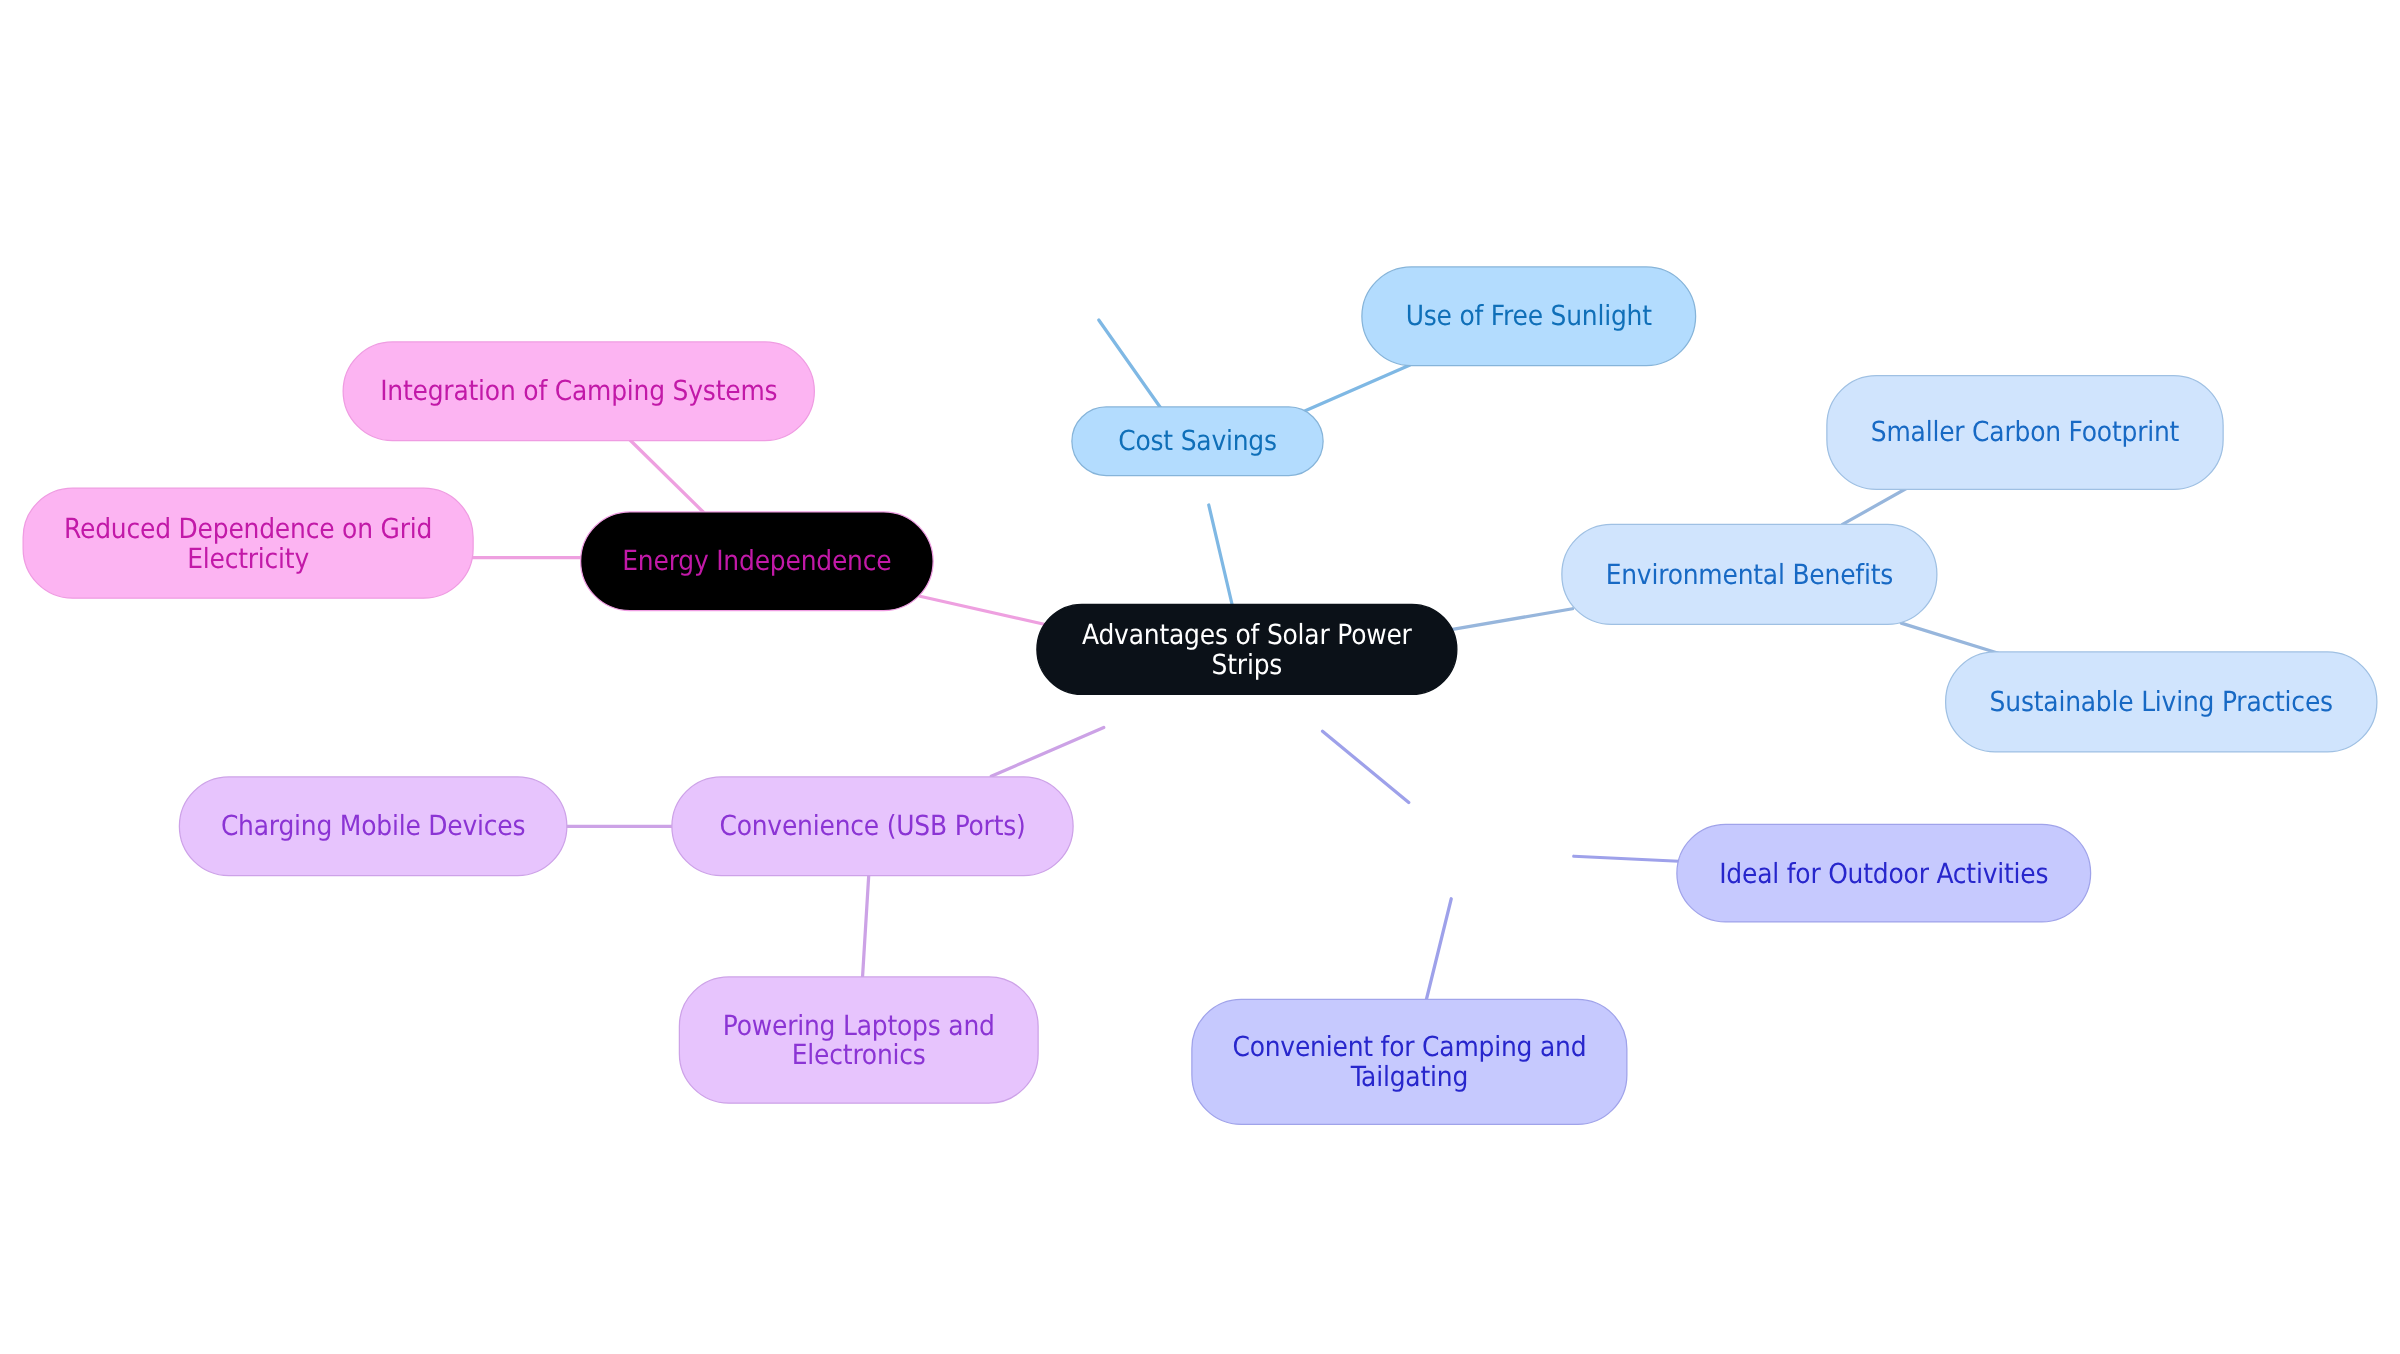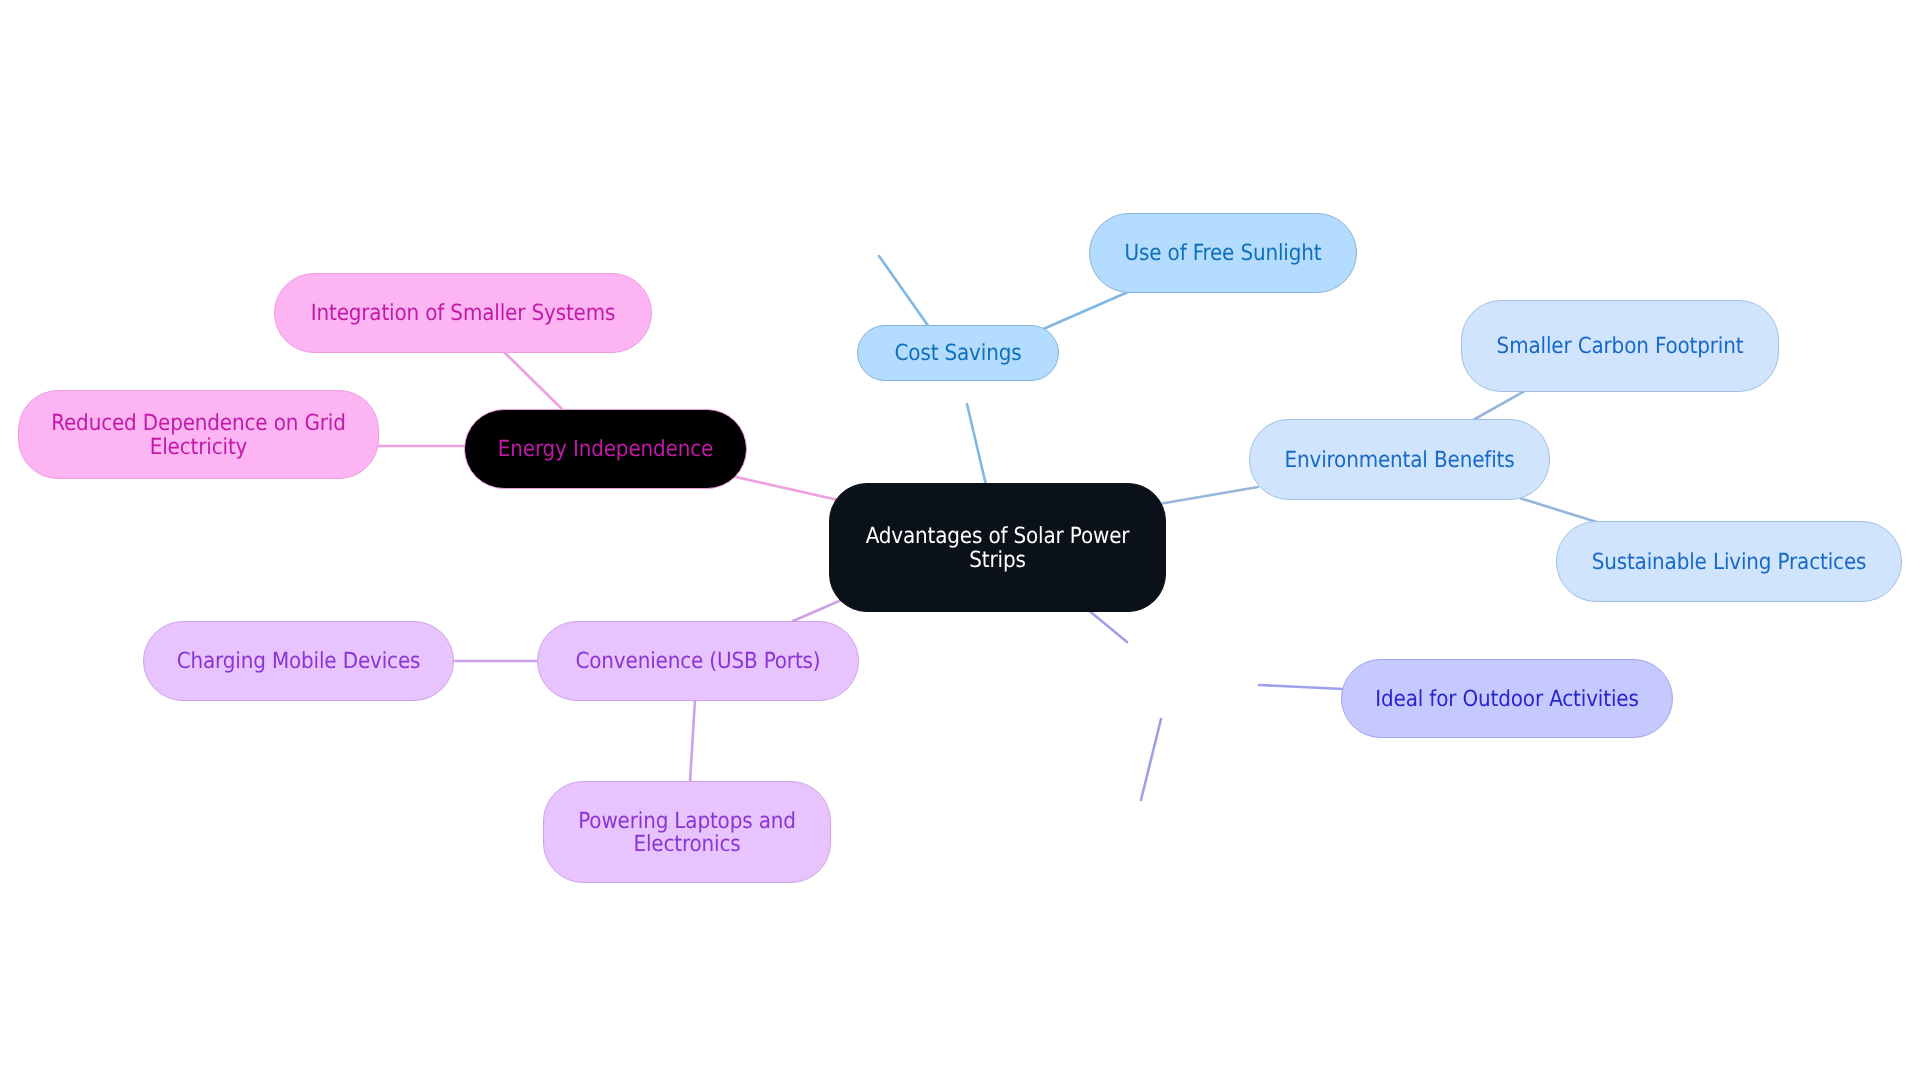--- a/index.html
+++ b/index.html
@@ -45,29 +45,31 @@
     <line class="edge" x1="838" y1="500" x2="736" y2="477" stroke="#eea0e0"></line>
     <line class="edge" x1="563" y1="410" x2="504" y2="352" stroke="#eea0e0"></line>
     <line class="edge" x1="465" y1="446" x2="378" y2="446" stroke="#eea0e0"></line>
     <line class="edge" x1="883" y1="582" x2="793" y2="621" stroke="#cca2e6"></line>
     <line class="edge" x1="538" y1="661" x2="453" y2="661" stroke="#cca2e6"></line>
     <line class="edge" x1="695" y1="700" x2="690" y2="782" stroke="#cca2e6"></line>
     <line class="edge" x1="1058" y1="585" x2="1127" y2="642" stroke="#9ea1ea"></line>
     <line class="edge" x1="1259" y1="685" x2="1343" y2="689" stroke="#9ea1ea"></line>
     <line class="edge" x1="1161" y1="719" x2="1141" y2="800" stroke="#9ea1ea"></line>
   </svg>
-  <div class="node" style="left: 829px; top: 483px; width: 337px; height: 129px; border-radius: 38px; background: rgb(11, 17, 24); border-color: rgb(11, 17, 24); color: rgb(255, 255, 255); font-size: 22.2px;"><span class="label" style="top: 1px;">Advantages of Solar Power
+  <div class="node" style="left: 829px; top: 483px; width: 337px; height: 73px; border-radius: 38px; background: rgb(11, 17, 24); border-color: rgb(11, 17, 24); color: rgb(255, 255, 255); font-size: 22.2px;"><span class="label" style="top: 1px;">Advantages of Solar Power
 Strips</span></div>
   <div class="node" style="left: 857px; top: 325px; width: 202px; height: 56px; border-radius: 40px; background: rgb(179, 220, 254); border-color: rgb(134, 180, 217); color: rgb(15, 111, 184); font-size: 22.2px;"><span class="label" style="top: 1px;">Cost Savings</span></div>
   <div class="node" style="left: 1089px; top: 213px; width: 268px; height: 80px; border-radius: 40px; background: rgb(179, 220, 254); border-color: rgb(134, 180, 217); color: rgb(15, 111, 184); font-size: 22.2px;"><span class="label" style="top: 1px;">Use of Free Sunlight</span></div>
   <div class="node" style="left: 1249px; top: 419px; width: 301px; height: 81px; border-radius: 40px; background: rgb(208, 228, 253); border-color: rgb(159, 192, 227); color: rgb(23, 105, 196); font-size: 22.2px;"><span class="label" style="top: 1px;">Environmental Benefits</span></div>
   <div class="node" style="left: 1461px; top: 300px; width: 318px; height: 92px; border-radius: 40px; background: rgb(208, 228, 253); border-color: rgb(159, 192, 227); color: rgb(23, 105, 196); font-size: 22.2px;"><span class="label" style="top: 1px;">Smaller Carbon Footprint</span></div>
   <div class="node" style="left: 1556px; top: 521px; width: 346px; height: 81px; border-radius: 40px; background: rgb(208, 228, 253); border-color: rgb(159, 192, 227); color: rgb(23, 105, 196); font-size: 22.2px;"><span class="label" style="top: 1px;">Sustainable Living Practices</span></div>
   <div class="node" style="left: 464px; top: 409px; width: 283px; height: 80px; border-radius: 40px; background: #000000; border-color: rgb(239, 156, 226); color: rgb(194, 25, 168); font-size: 22.2px;"><span class="label" style="top: 1px;">Energy Independence</span></div>
-  <div class="node" style="left: 274px; top: 273px; width: 378px; height: 80px; border-radius: 40px; background: rgb(252, 180, 242); border-color: rgb(239, 156, 226); color: rgb(194, 25, 168); font-size: 22.2px;"><span class="label" style="top: 1px;">Integration of Smaller Systems</span></div>
+  <div class="node" style="left: 274px; top: 273px; width: 378px; height: 80px; border-radius: 40px; background: rgb(252, 180, 242); border-color: rgb(239, 156, 226); color: rgb(194, 25, 168); font-size: 22.2px;"><span class="label" style="top: 1px;">Integration of Camping Systems</span></div>
   <div class="node" style="left: 18px; top: 390px; width: 361px; height: 89px; border-radius: 40px; background: rgb(252, 180, 242); border-color: rgb(239, 156, 226); color: rgb(194, 25, 168); font-size: 22.2px;"><span class="label" style="top: 1px;">Reduced Dependence on Grid
 Electricity</span></div>
   <div class="node" style="left: 537px; top: 621px; width: 322px; height: 80px; border-radius: 40px; background: rgb(231, 196, 253); border-color: rgb(205, 162, 232); color: rgb(139, 52, 212); font-size: 22.2px;"><span class="label" style="top: 1px;">Convenience (USB Ports)</span></div>
   <div class="node" style="left: 143px; top: 621px; width: 311px; height: 80px; border-radius: 40px; background: rgb(231, 196, 253); border-color: rgb(205, 162, 232); color: rgb(139, 52, 212); font-size: 22.2px;"><span class="label" style="top: 1px;">Charging Mobile Devices</span></div>
   <div class="node" style="left: 543px; top: 781px; width: 288px; height: 102px; border-radius: 40px; background: rgb(231, 196, 253); border-color: rgb(205, 162, 232); color: rgb(139, 52, 212); font-size: 22.2px;"><span class="label" style="top: 1px;">Powering Laptops and
 Electronics</span></div>
   <div class="node" style="left: 1341px; top: 659px; width: 332px; height: 79px; border-radius: 40px; background: rgb(198, 201, 254); border-color: rgb(160, 163, 234); color: rgb(39, 38, 204); font-size: 22.2px;"><span class="label" style="top: 1px;">Ideal for Outdoor Activities</span></div>
+  <div class="node" style="left: 953px; top: 799px; width: 349px; height: 101px; border-radius: 40px; background: rgb(198, 201, 254); border-color: rgb(160, 163, 234); color: rgb(39, 38, 204); font-size: 22.2px;"><span class="label" style="top: 1px;">Convenient for Camping and
+Tailgating</span></div>
 </div>
 
 </body></html>

